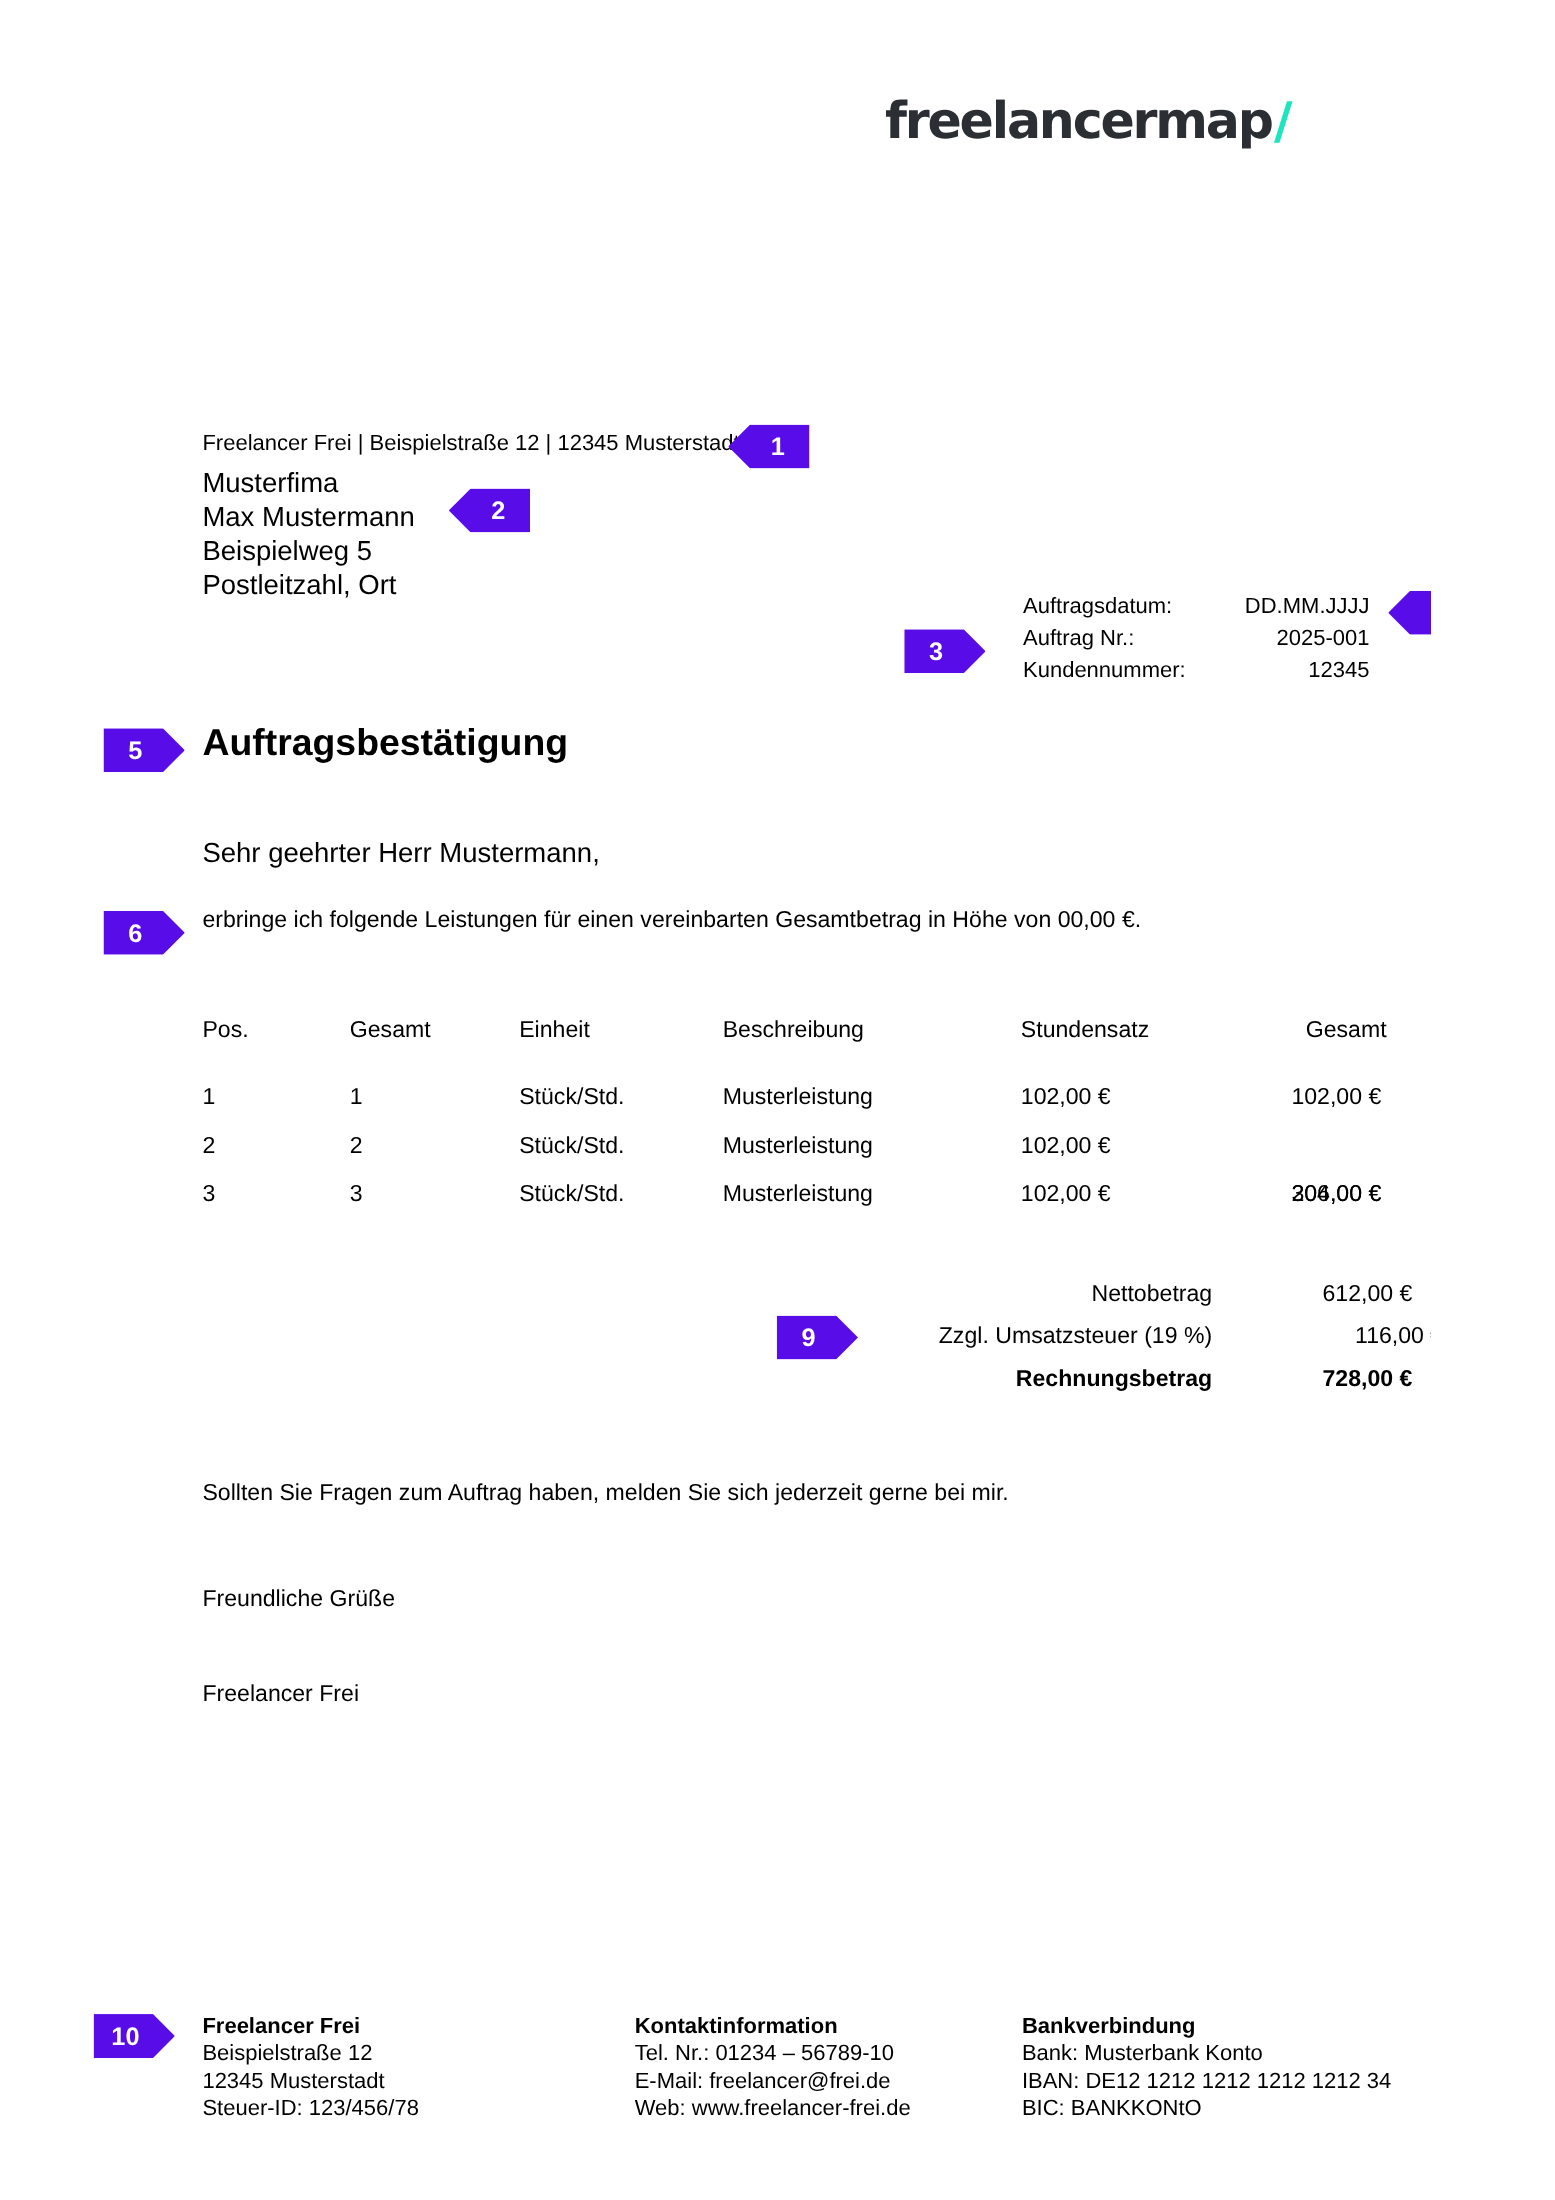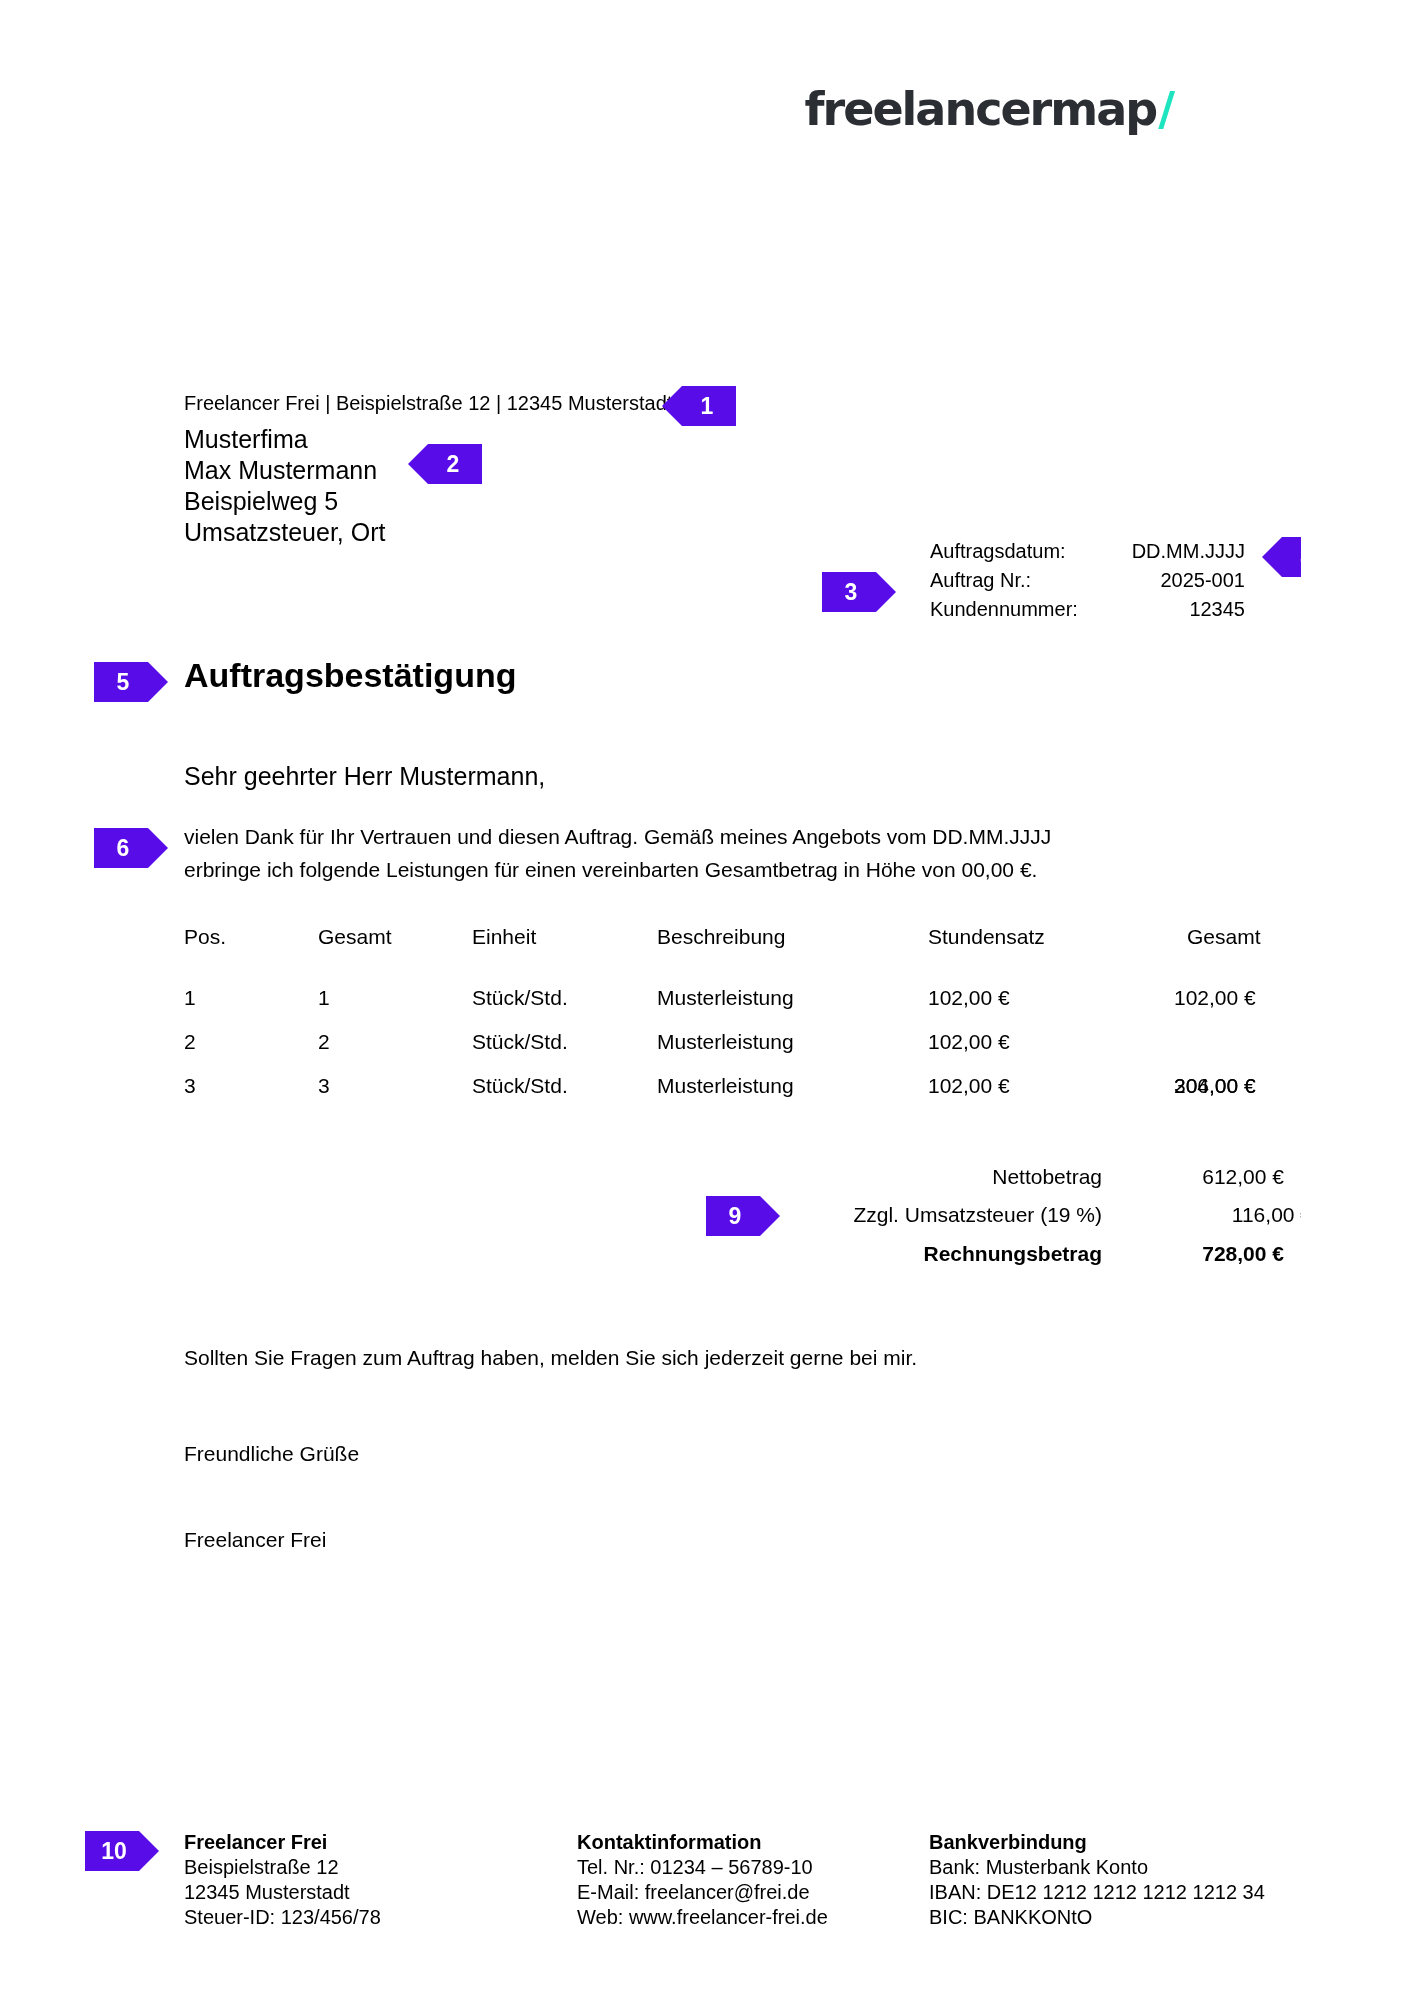--- a/index.html
+++ b/index.html
@@ -66,21 +66,21 @@
 
   <div class="sender">Freelancer Frei | Beispielstraße 12 | 12345 Musterstadt</div>
   <div class="marker left" style="left:662px; top:386px;">
     <span>1</span>
   </div>
 
   <div class="recipient">
     <div>Musterfima</div>
     <div>Max Mustermann</div>
     <div>Beispielweg 5</div>
-    <div>Umsatzsteuer, Ort</div>
+    <div>Postleitzahl, Ort</div>
   </div>
   <div class="marker left" style="left:408px; top:444px;">
     <span>2</span>
   </div>
 
   <div class="meta">
     <div class="row">
       <span>Auftragsdatum:</span>
       <span>DD.MM.JJJJ</span>
     </div>
@@ -100,21 +100,20 @@
     <span>4</span>
   </div>
 
   <h1 class="doc-title">Auftragsbestätigung</h1>
   <div class="marker right" style="left:94px; top:662px;">
     <span>5</span>
   </div>
 
   <div class="greeting">Sehr geehrter Herr Mustermann,</div>
   <div class="intro">
-    <div>vielen Dank für Ihr Vertrauen und diesen Auftrag. Gemäß meines Angebots vom DD.MM.JJJJ</div>
     <div>erbringe ich folgende Leistungen für einen vereinbarten Gesamtbetrag in Höhe von 00,00 €.</div>
   </div>
   <div class="marker right" style="left:94px; top:828px;">
     <span>6</span>
   </div>
 
   <div class="th c-pos" style="top:925px;">Pos.</div>
   <div class="th c-menge" style="top:925px;">Gesamt</div>
   <div class="th c-einheit" style="top:925px;">Einheit</div>
   <div class="th c-beschr" style="top:925px;">Beschreibung</div>

